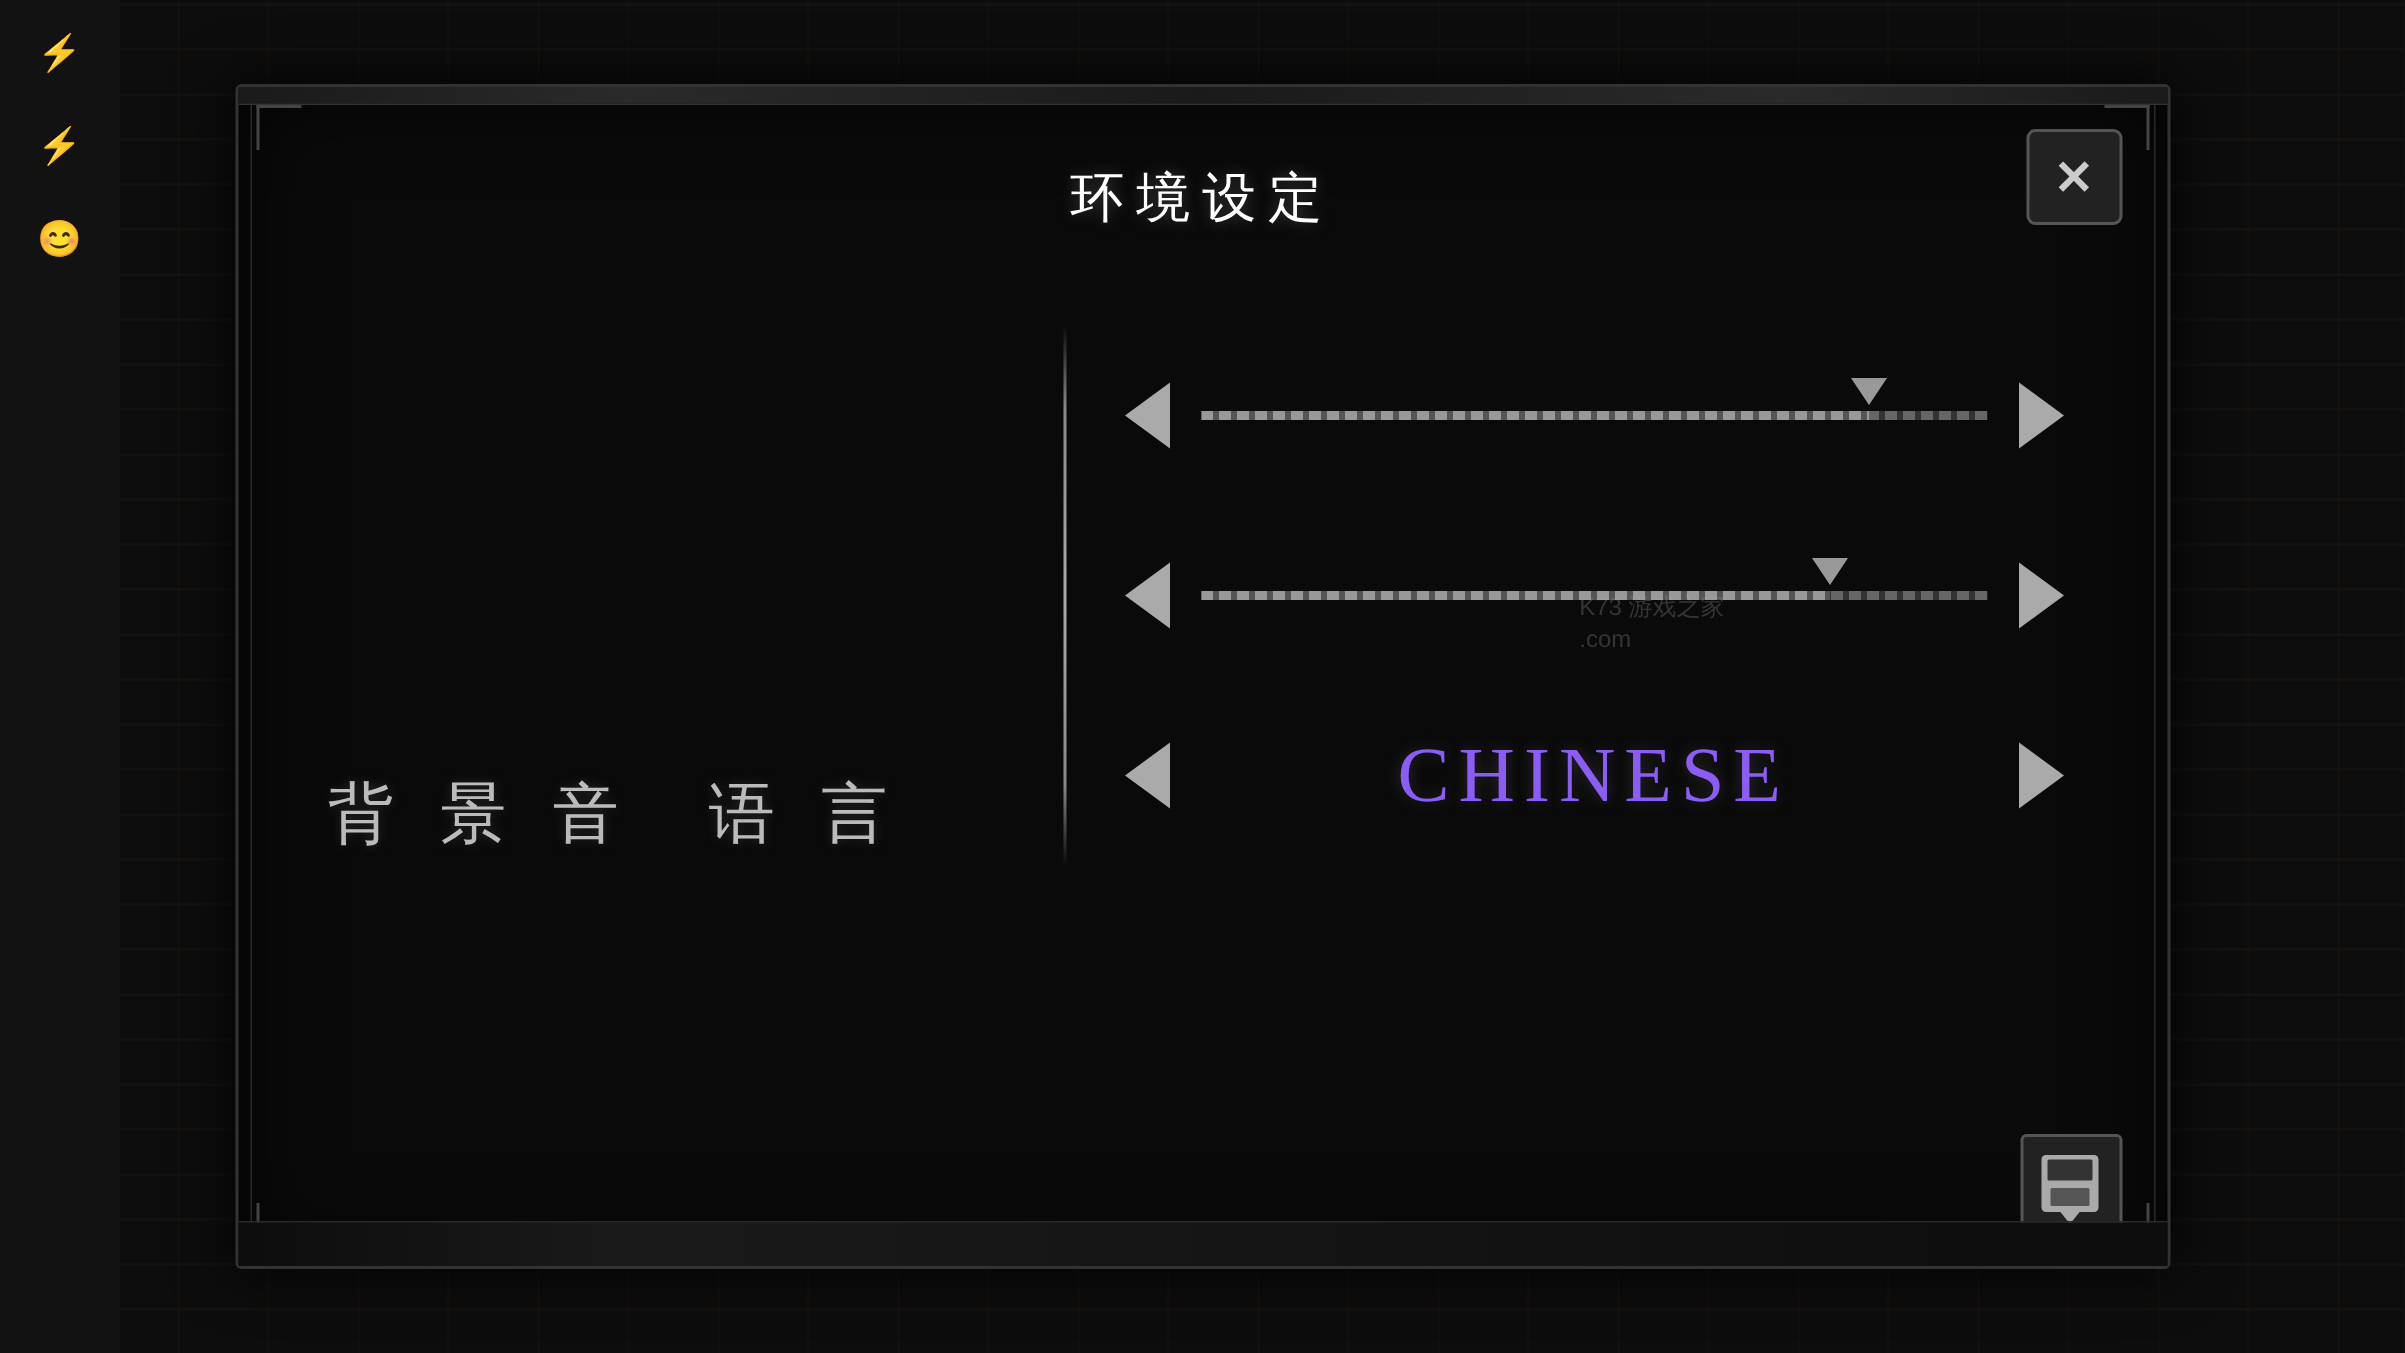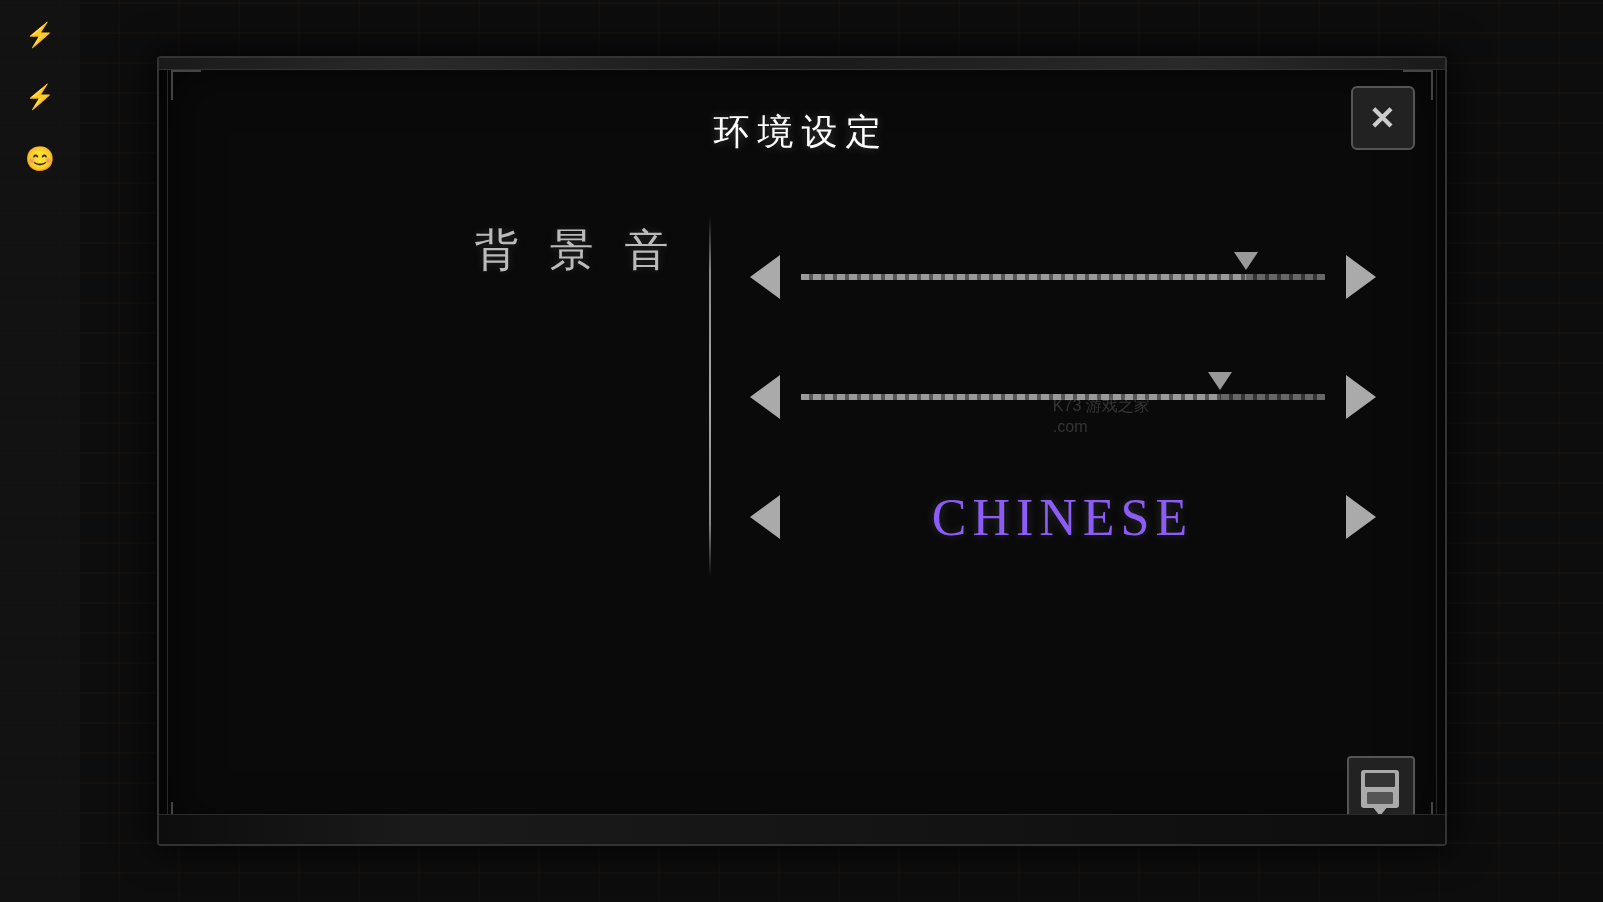--- a/index.html
+++ b/index.html
@@ -163,21 +163,21 @@
     .settings-layout {
       display: flex;
       align-items: stretch;
       position: relative;
       gap: 0;
     }
 
     .settings-labels {
       width: 480px;
       display: flex;
-      flex-direction: column;
+      flex-direction: row;
       gap: 50px;
       padding-right: 20px;
       align-items: flex-end;
     }
 
     .vertical-divider {
       width: 2px;
       background: linear-gradient(
         180deg,
         transparent 0%,
@@ -421,20 +421,21 @@
       <span>✕</span>
     </div>
 
     <div class="dialog-title">环境设定</div>
 
     <div class="dialog-content">
       <div class="settings-layout">
 
         <div class="settings-labels">
           <div class="setting-label">背 景 音</div>
+          <div class="setting-label">语 言</div>
         </div>
 
         <div class="vertical-divider"></div>
 
         <div class="settings-controls">
 
           <div class="slider-row">
             <div class="arrow-btn">
               <div class="arrow-left"></div>
             </div>

